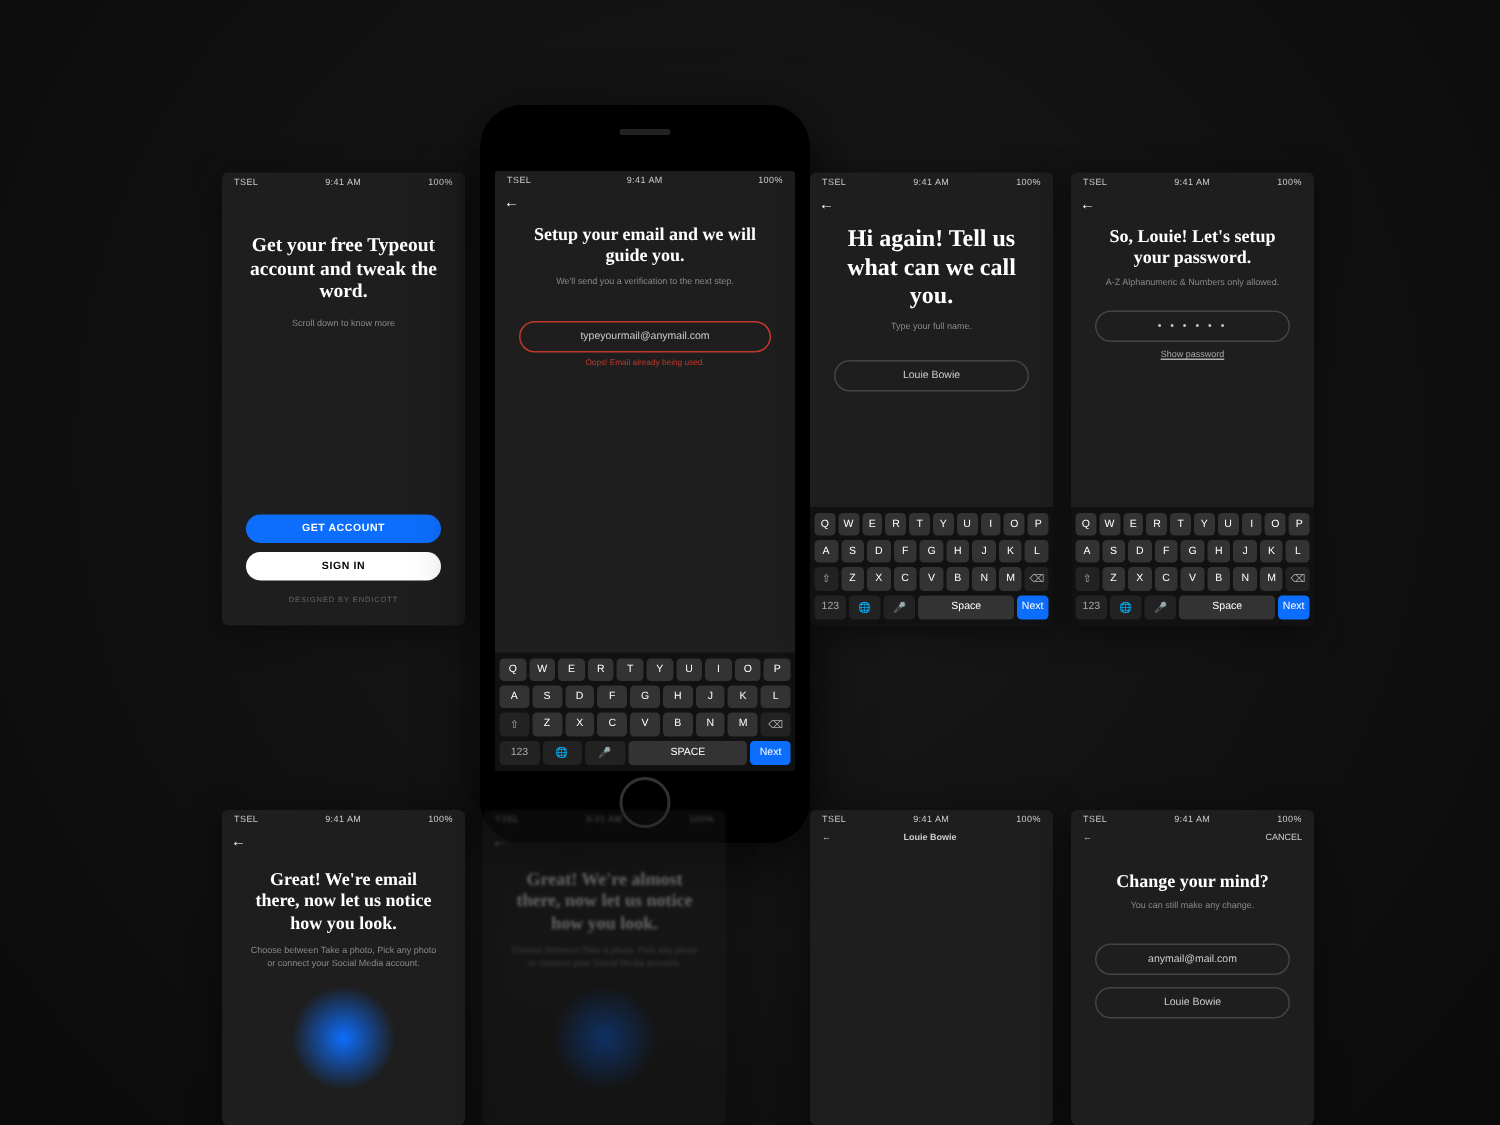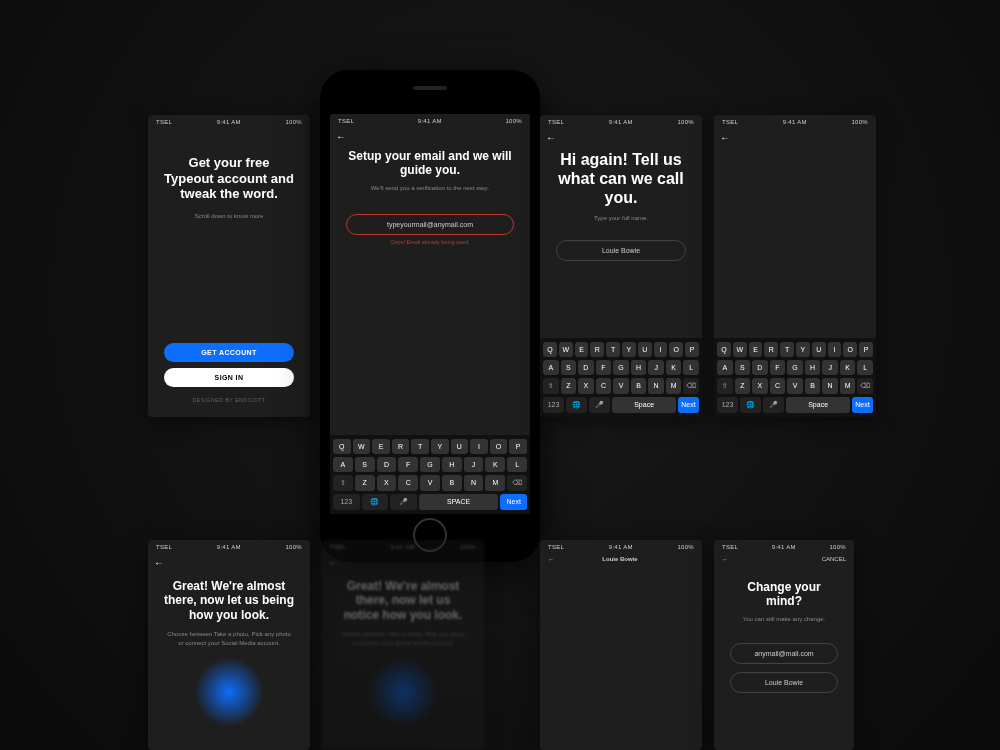--- a/index.html
+++ b/index.html
@@ -1,20 +1,20 @@
 <!DOCTYPE html>
 <html><head>
 <meta charset="utf-8">
 <style>
   html,body{margin:0;padding:0;width:1000px;height:750px;background:radial-gradient(circle at 50% 40%,#1a1a1a 0%,#0a0a0a 100%);font-family:-apple-system,BlinkMacSystemFont,'Helvetica Neue',sans-serif;overflow:hidden;color:#fff}
   .canvas{position:relative;width:1000px;height:750px}
   .screen{position:absolute;background:#1e1e1e;border-radius:4px;box-shadow:0 4px 20px rgba(0,0,0,.5);overflow:hidden;display:flex;flex-direction:column}
   .statusbar{display:flex;justify-content:space-between;align-items:center;padding:4px 8px;font-size:6px;color:#ccc;letter-spacing:.3px}
   .statusbar span{font-weight:500}
-  .heading{font-family:Liberation Sans, sans-serif;font-weight:700;color:#fff;text-align:center;line-height:1.2}
+  .heading{font-family:Liberation Serif, serif;font-weight:700;color:#fff;text-align:center;line-height:1.2}
   .sub{font-size:6px;color:#888;text-align:center;line-height:1.4}
   .btn{border-radius:20px;text-align:center;font-size:7px;font-weight:600;padding:6px 0;letter-spacing:.4px}
   .btn-primary{background:#0d6efd;color:#fff}
   .btn-secondary{background:#fff;color:#000}
   .pill-input{border:1px solid #444;border-radius:20px;text-align:center;font-size:7px;padding:6px 10px;color:#ccc}
   .pill-input.error{border-color:#c0392b}
   .errmsg{font-size:5.5px;color:#c0392b;text-align:center;margin-top:4px}
   .link-small{font-size:6px;color:#aaa;text-decoration:underline;text-align:center}
   .footer-note{font-size:5px;color:#666;letter-spacing:.6px;text-align:center}
   .kb{background:#111;padding:4px 3px;display:flex;flex-direction:column;gap:3px;margin-top:auto}
@@ -176,20 +176,26 @@
       </div>
   </div>
 
   <div class="screen" style="left:714px;top:115px;width:162px;height:302px">
     <div class="statusbar">
       <span>TSEL</span>
       <span>9:41 AM</span>
       <span>100%</span>
     </div>
     <div class="back-arrow">←</div>
+    <div class="pad" style="margin-top:6px">
+      <div class="heading" style="font-size:12px">So, Louie! Let's setup your password.</div>
+      <div class="sub" style="margin-top:6px">A-Z Alphanumeric &amp; Numbers only allowed.</div>
+      <div class="pill-input dots" style="margin-top:14px">• • • • • •</div>
+      <div class="link-small" style="margin-top:6px">Show password</div>
+    </div>
     <div class="kb">
         <div class="kb-row">
           <div class="key">Q</div>
           <div class="key">W</div>
           <div class="key">E</div>
           <div class="key">R</div>
           <div class="key">T</div>
           <div class="key">Y</div>
           <div class="key">U</div>
           <div class="key">I</div>
@@ -229,21 +235,21 @@
   </div>
 
   <div class="screen halfcut" style="left:148px;top:540px;width:162px">
     <div class="statusbar">
       <span>TSEL</span>
       <span>9:41 AM</span>
       <span>100%</span>
     </div>
     <div class="back-arrow">←</div>
     <div class="pad" style="margin-top:10px">
-      <div class="heading" style="font-size:12px">Great! We're almost there, now let us being how you look.</div>
+      <div class="heading" style="font-size:12px">Great! We're email there, now let us notice how you look.</div>
       <div class="sub" style="margin-top:8px">Choose between Take a photo, Pick any photo or connect your Social Media account.</div>
     </div>
     <div class="blue-glow"></div>
   </div>
 
   <div class="screen halfcut faded" style="left:322px;top:540px;width:162px">
     <div class="statusbar">
       <span>TSEL</span>
       <span>9:41 AM</span>
       <span>100%</span>
@@ -262,21 +268,21 @@
       <span>9:41 AM</span>
       <span>100%</span>
     </div>
     <div class="title-bar">
       <span>←</span>
       <span class="mid">Louie Bowie</span>
       <span style="width:8px"></span>
     </div>
   </div>
 
-  <div class="screen halfcut" style="left:714px;top:540px;width:140px">
+  <div class="screen halfcut" style="left:714px;top:540px;width:162px">
     <div class="statusbar">
       <span>TSEL</span>
       <span>9:41 AM</span>
       <span>100%</span>
     </div>
     <div class="title-bar">
       <span>←</span>
       <span class="mid"></span>
       <span>CANCEL</span>
     </div>

